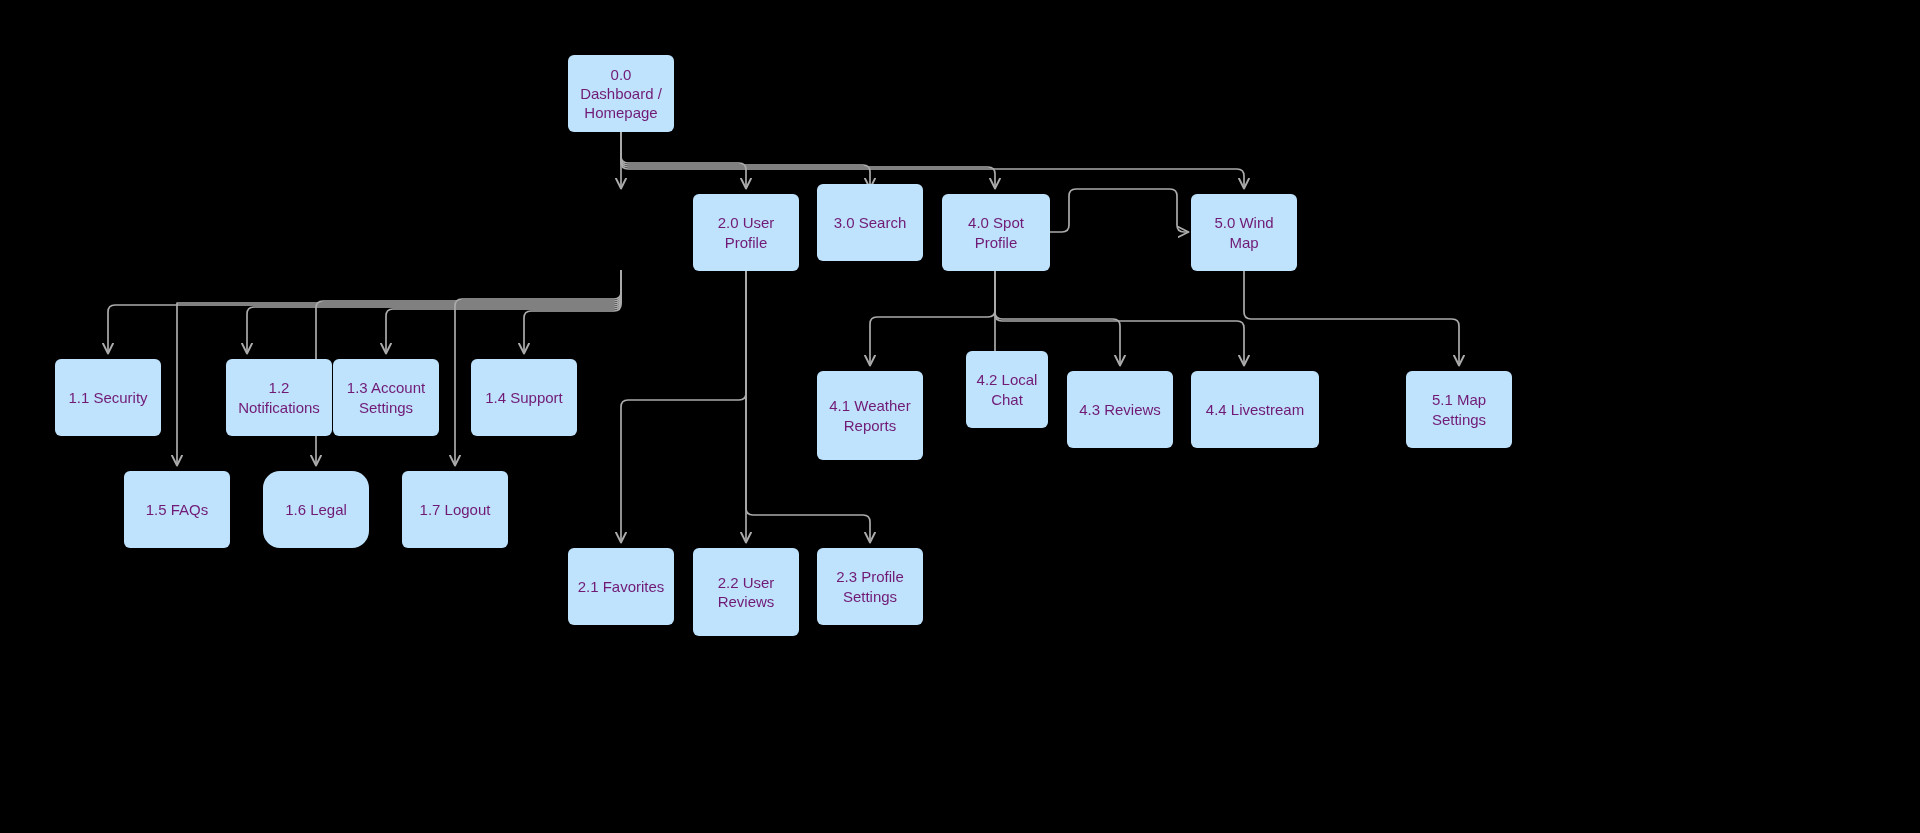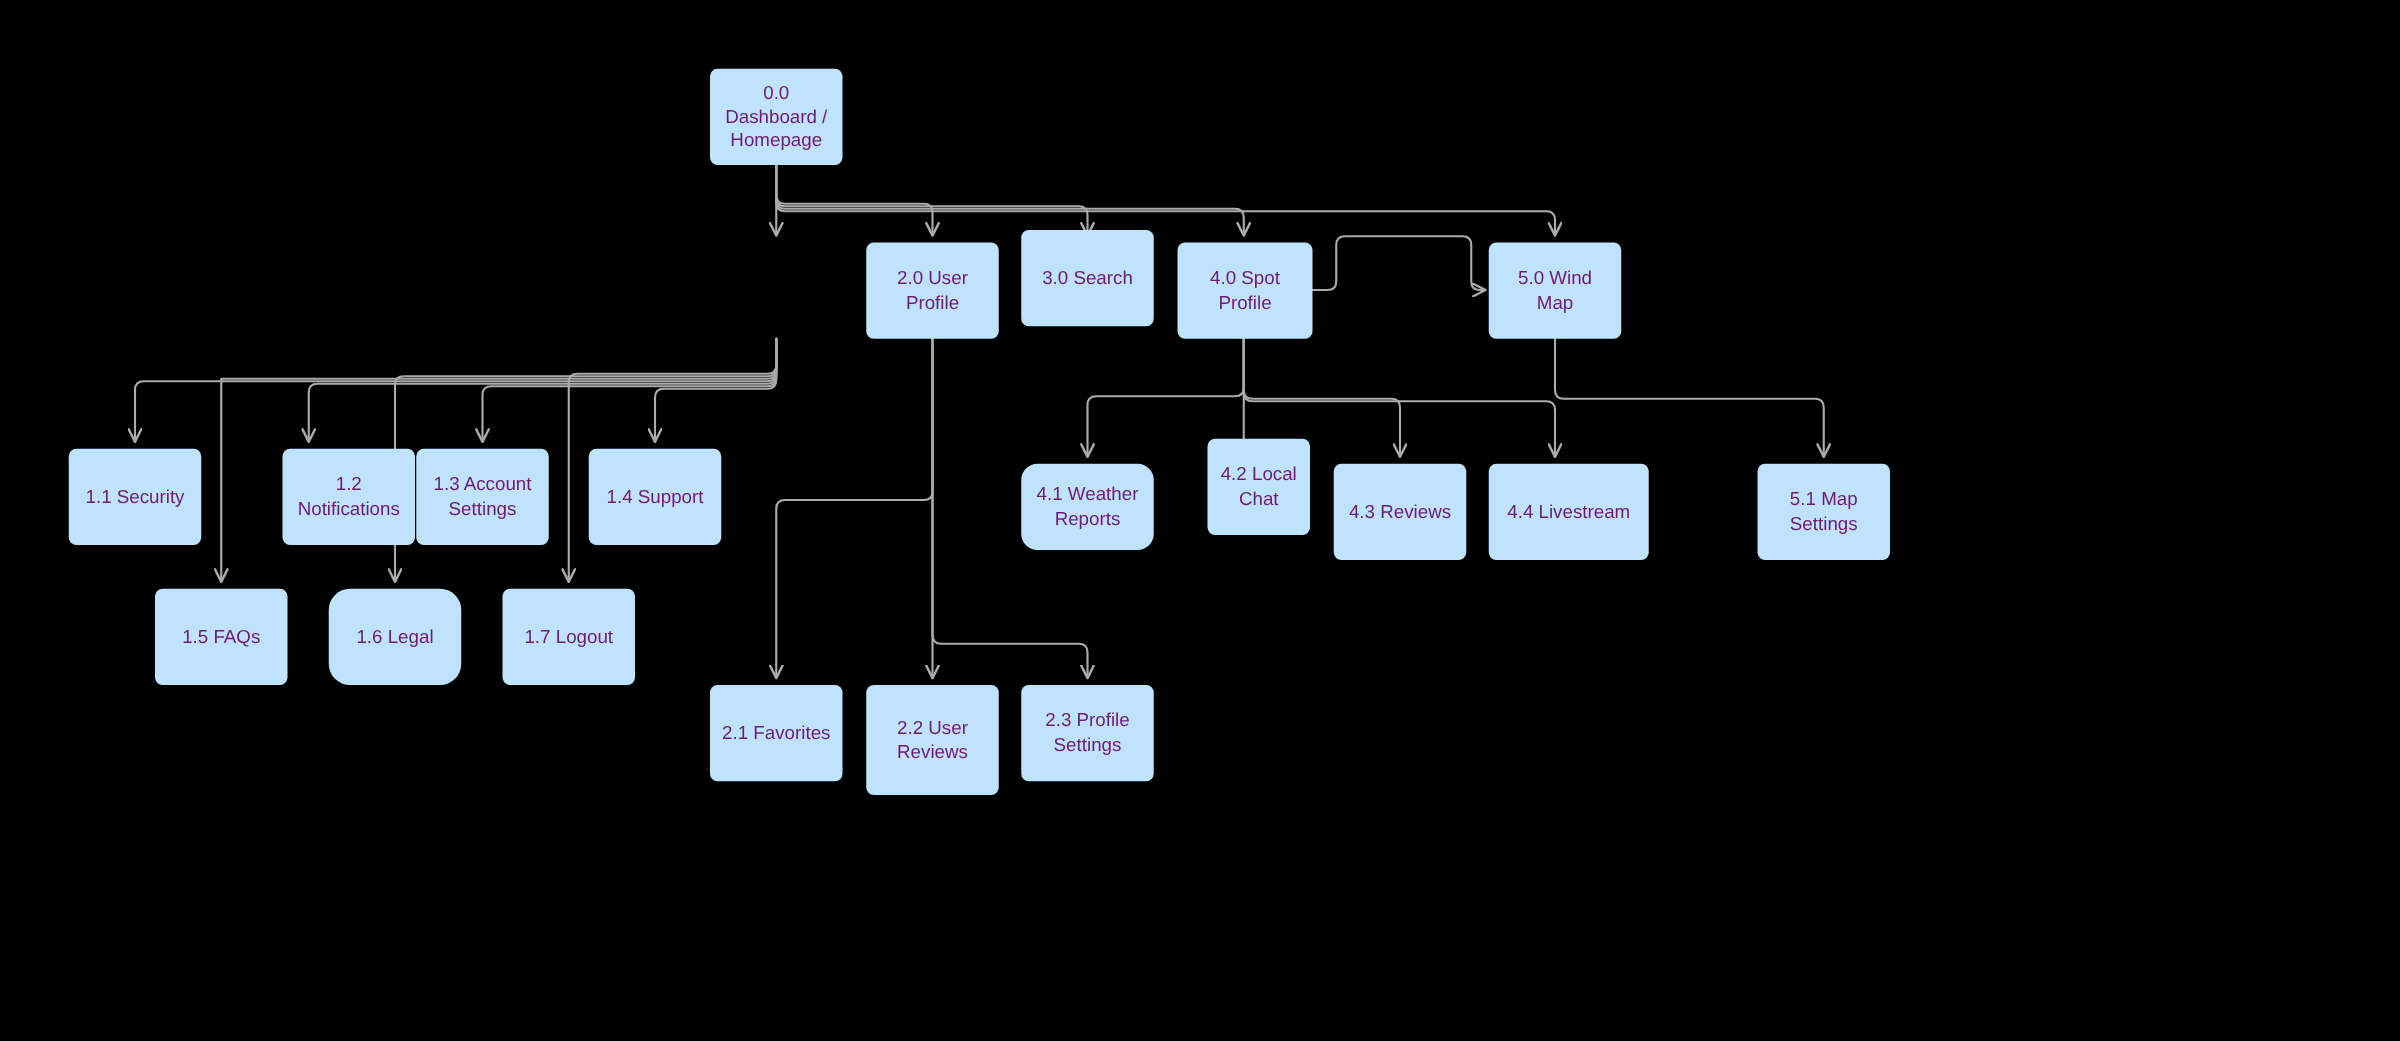--- a/index.html
+++ b/index.html
@@ -162,21 +162,21 @@
 
   <div class="node" style="left:693px;top:548px;width:106px;height:88px;">
     <span class="node-label">2.2 User Reviews</span>
   </div>
 
   <div class="node" style="left:817px;top:548px;width:106px;height:77px;">
     <span class="node-label">2.3 Profile
 Settings</span>
   </div>
 
-  <div class="node" style="left:817px;top:371px;width:106px;height:69px;border-radius:13px;">
+  <div class="node" style="left:817px;top:371px;width:106px;height:89px;">
     <span class="node-label">4.1 Weather
 Reports</span>
   </div>
 
   <div class="node" style="left:942px;top:351px;width:82px;height:77px;margin-left:24px;">
     <span class="node-label">4.2 Local Chat</span>
   </div>
 
   <div class="node" style="left:1067px;top:371px;width:106px;height:77px;">
     <span class="node-label">4.3 Reviews</span>

